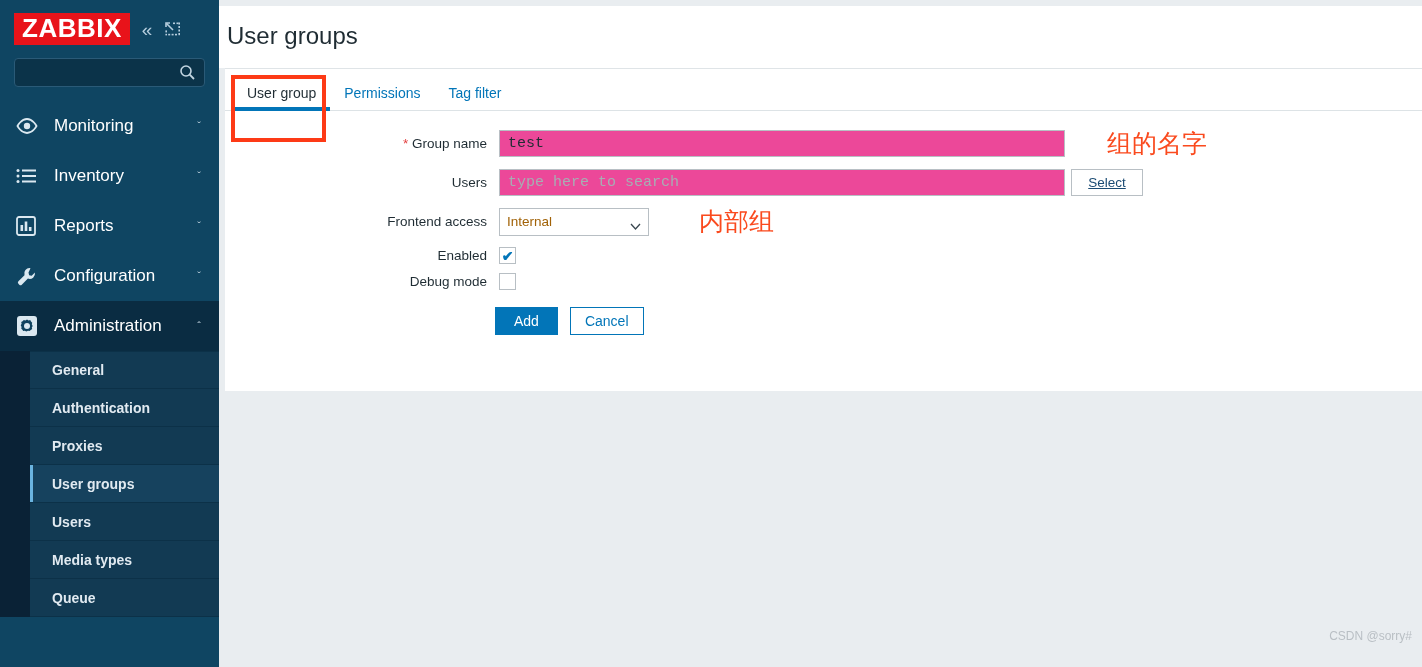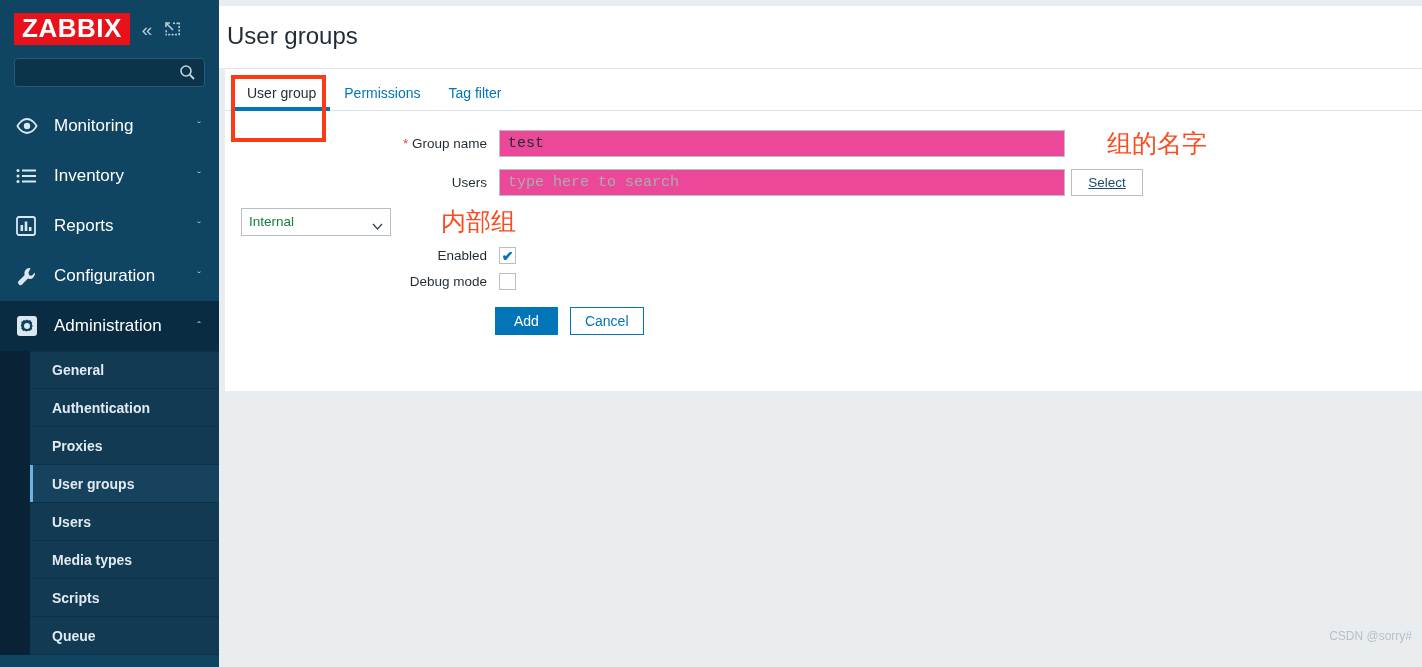--- a/index.html
+++ b/index.html
@@ -121,21 +121,21 @@
   .btn-select {
     height: 27px; min-width: 72px; border: 1px solid #b8bfc4; background: #ffffff;
     color: #1b4b73; font-size: 13.5px; cursor: pointer; padding: 0 12px;
     font-family: "Liberation Sans", sans-serif;
     text-decoration: underline;
   }
 
   .sel-wrap { position: relative; width: 150px; }
   select.sel {
     width: 150px; height: 28px; border: 1px solid #b8bfc4; background: #ffffff;
-    font-size: 13.5px; padding: 0 22px 0 7px; color: #15803d;
+    font-size: 13.5px; padding: 0 22px 0 7px; color: #a16207;
     -webkit-appearance: none; appearance: none; outline: none;
     font-family: "Liberation Sans", sans-serif; cursor: pointer;
   }
   .sel-arrow { position: absolute; right: 8px; top: 9px; pointer-events: none; }
 
   .cb {
     width: 17px; height: 17px; border: 1px solid #b8bfc4; background: #ffffff;
     display: inline-flex; align-items: center; justify-content: center; cursor: pointer;
   }
   .cb .tick { color: #0275b8; font-size: 14px; font-weight: bold; line-height: 1; }
@@ -291,23 +291,20 @@
         <div class="sub-item active">
           <span>User groups</span>
         </div>
         <div class="sub-item">
           <span>Users</span>
         </div>
         <div class="sub-item">
           <span>Media types</span>
         </div>
         <div class="sub-item">
-          <span>Scripts</span>
-        </div>
-        <div class="sub-item">
           <span>Queue</span>
         </div>
       </div>
 
     </div>
   </div>
 
   <div class="main">
 
     <div class="page-head">
@@ -345,20 +342,21 @@
 
         <div class="row">
           <div class="row-label">Users</div>
           <div class="field">
             <input class="txt w-users" type="text" placeholder="type here to search" style="">
             <button class="btn-select">Select</button>
           </div>
         </div>
 
         <div class="row">
+          <div class="row-label">Frontend access</div>
           <div class="field">
             <div class="sel-wrap">
               <select class="sel">
                 <option>Internal</option>
               </select>
               <span class="sel-arrow">
                 <svg width="11" height="8" viewBox="0 0 11 8">
                   <path d="M1 1 L5.5 6 L10 1" fill="none" stroke="#3a4750" stroke-width="1.3"></path>
                 </svg>
               </span>

